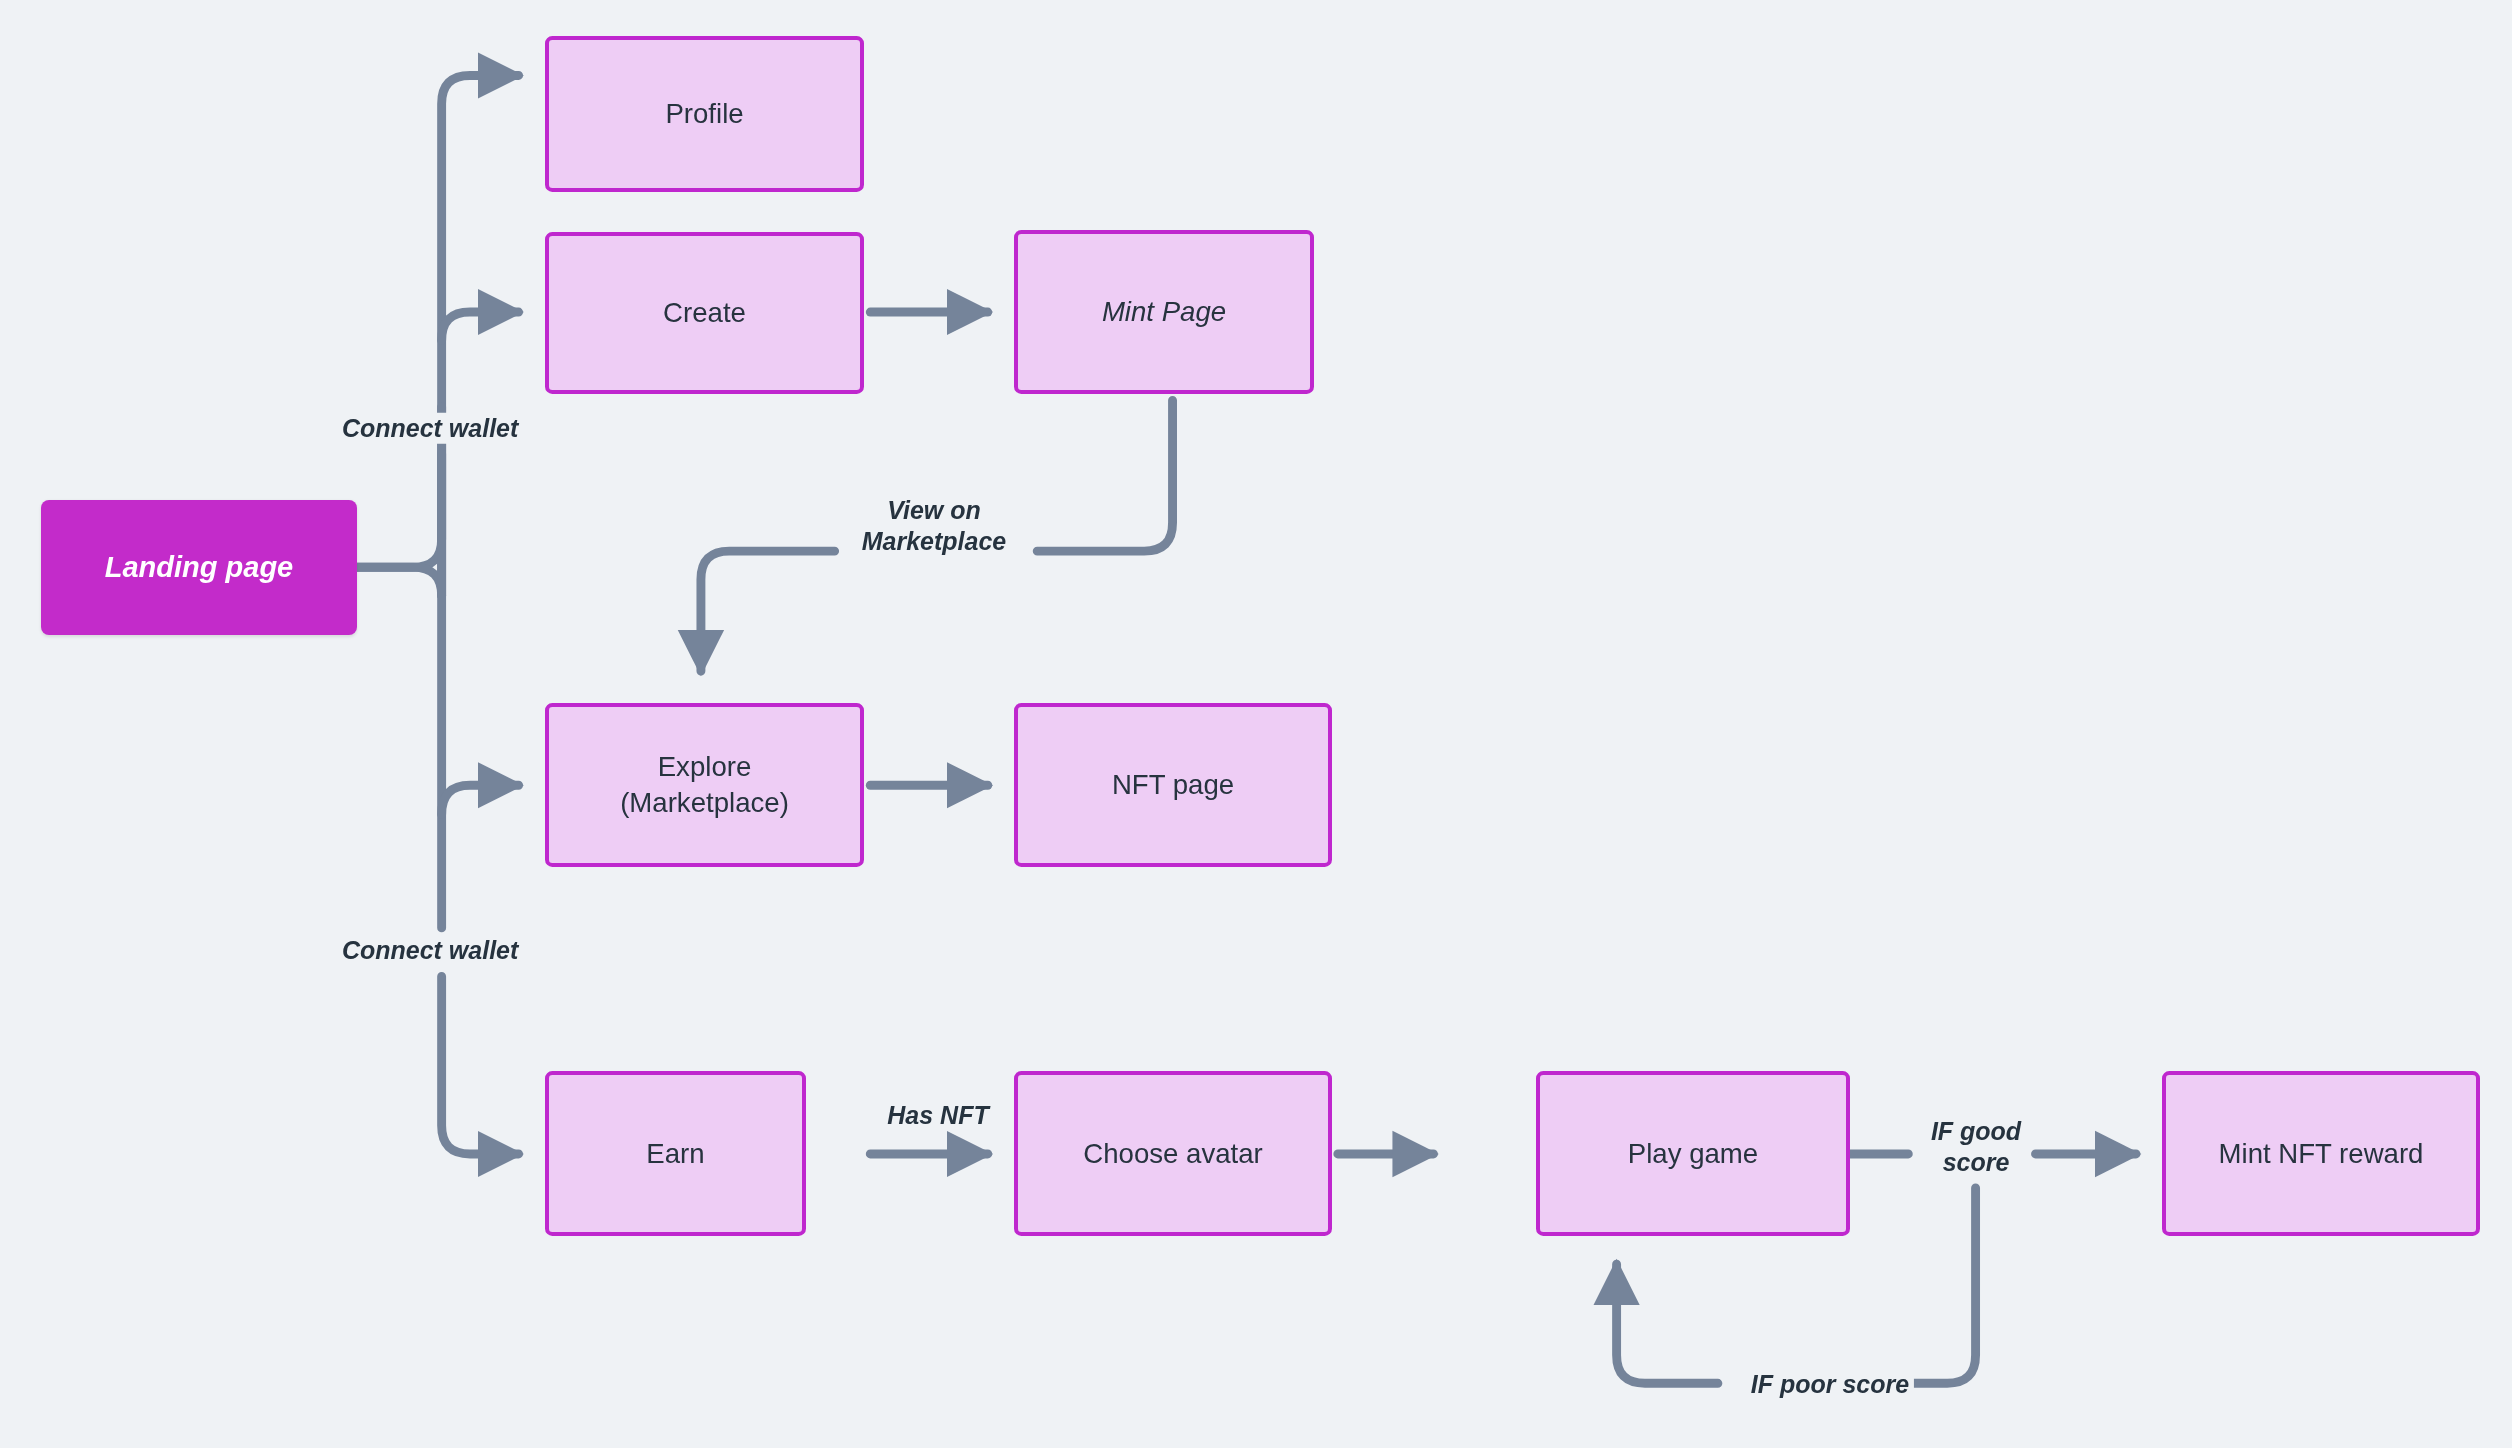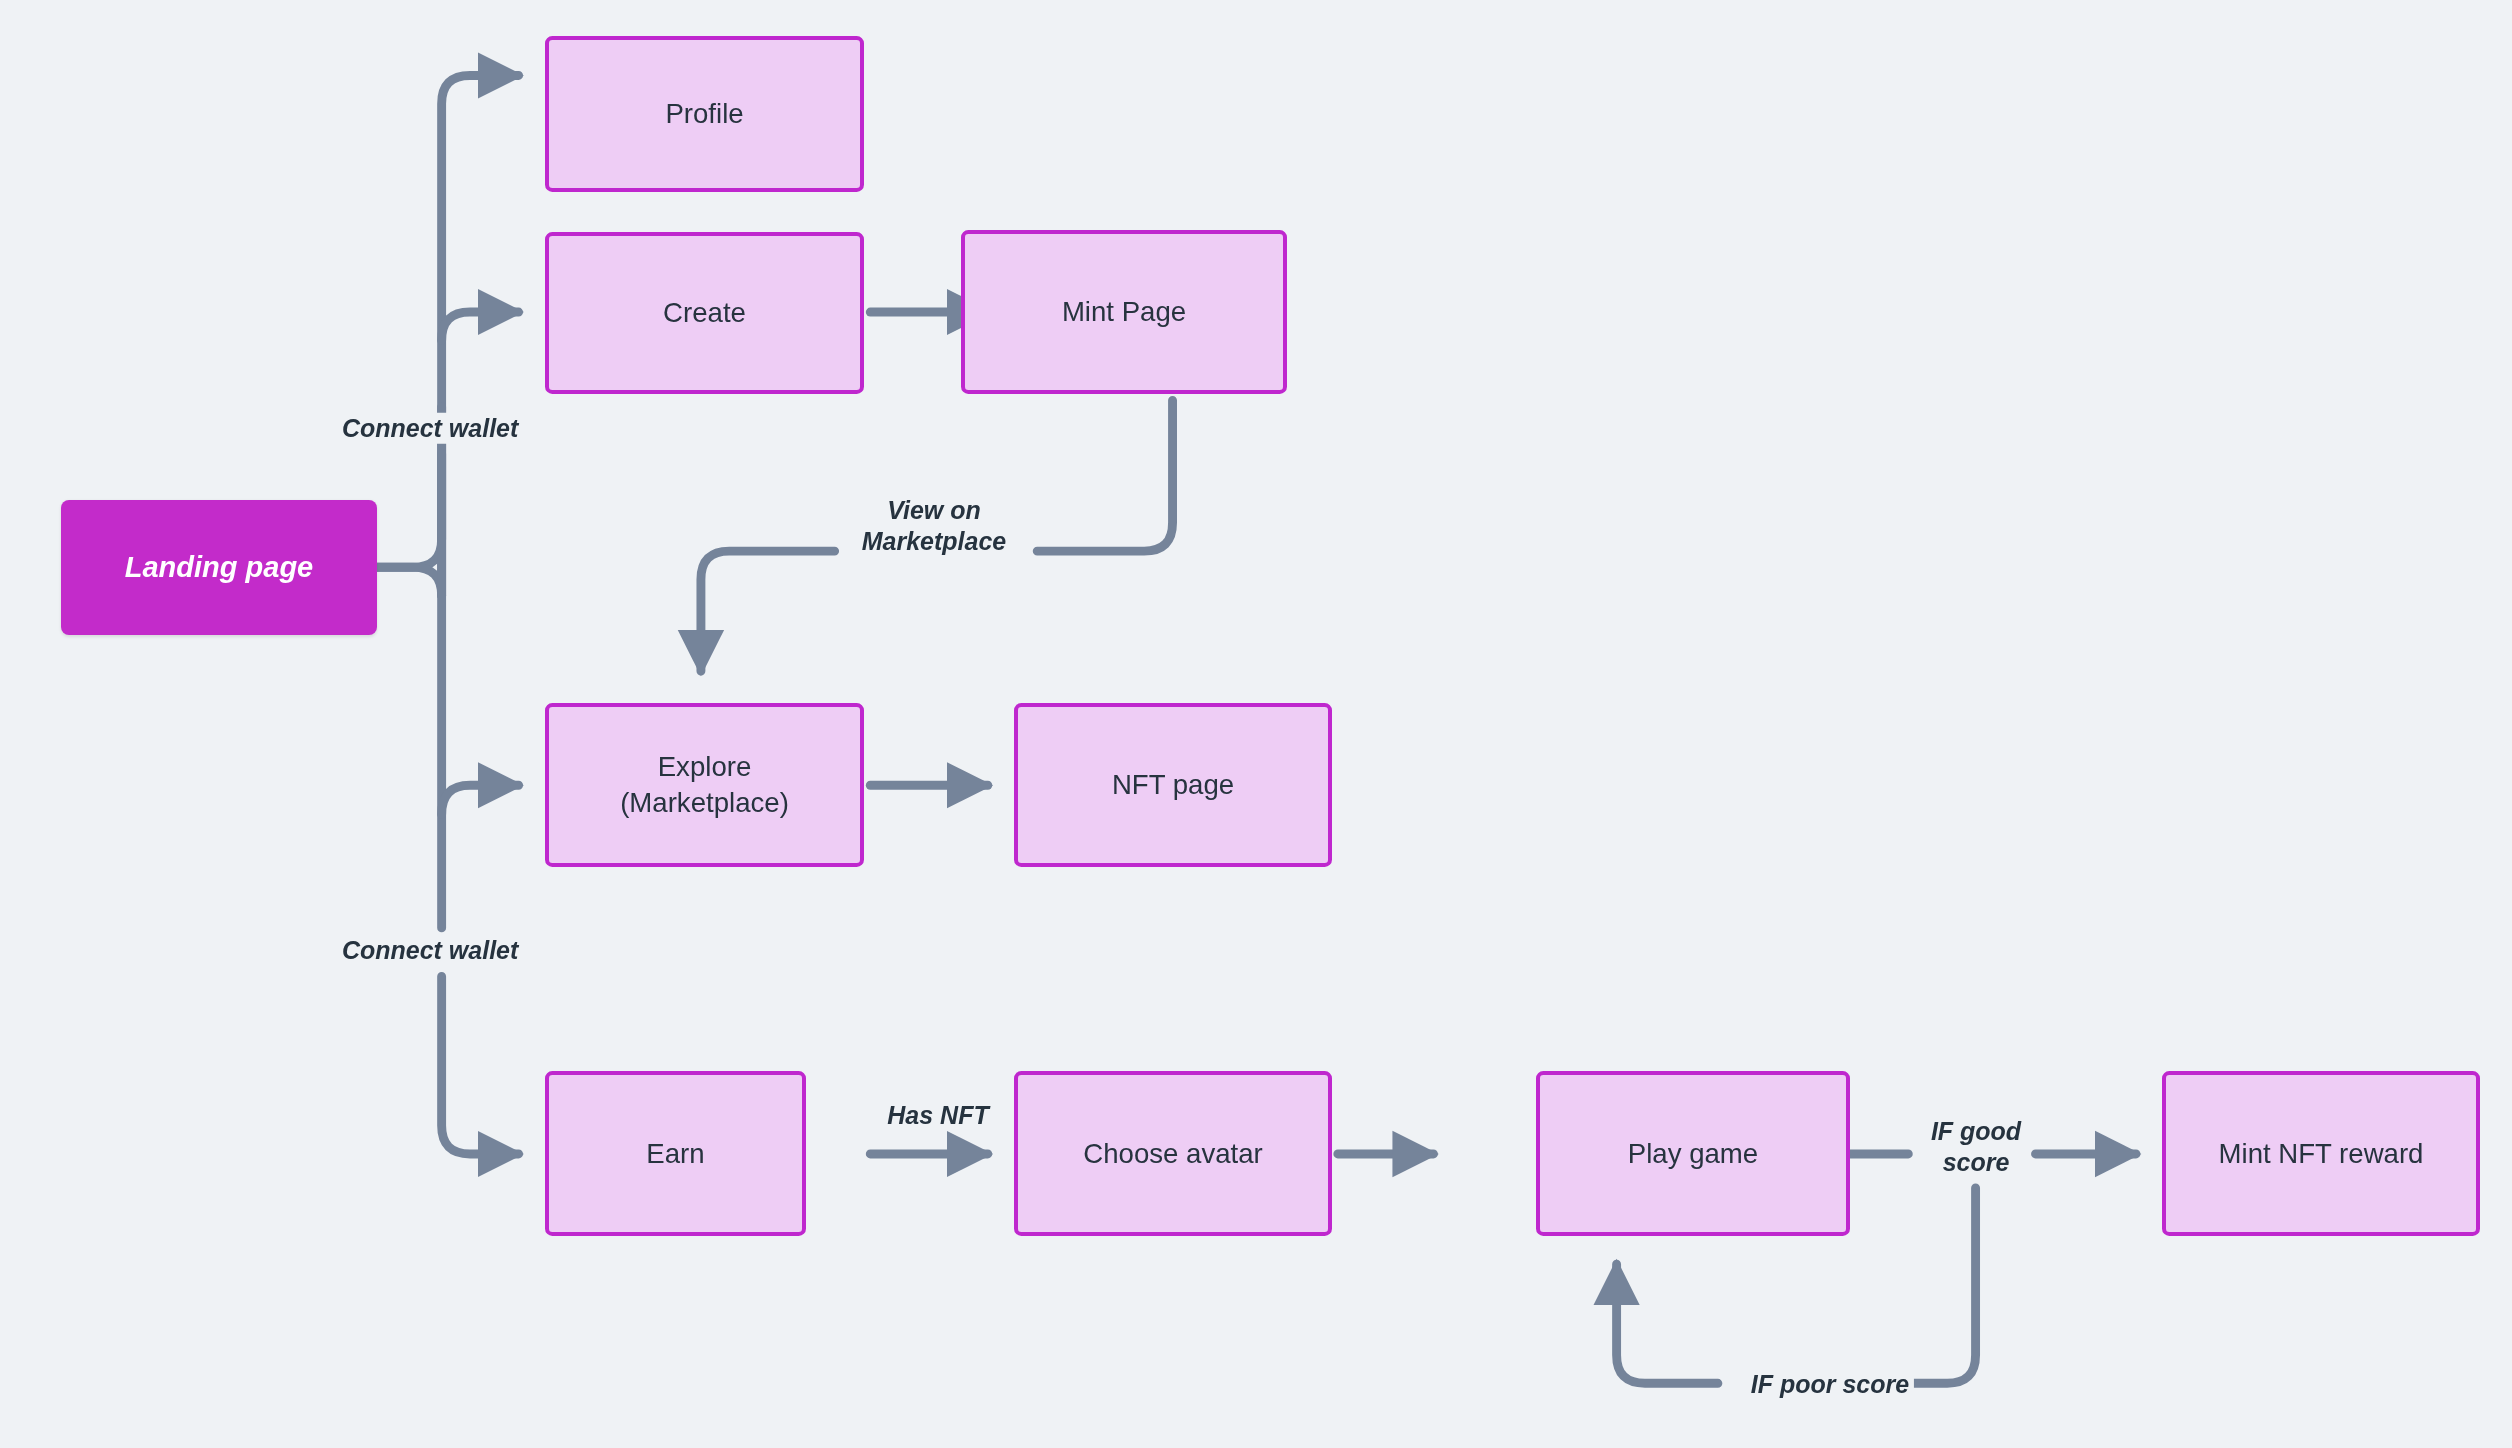--- a/index.html
+++ b/index.html
@@ -44,21 +44,20 @@
   }
   .node.start {
     background: #c32bca;
     border: none;
     color: #ffffff;
     font-size: 29px;
     font-weight: 700;
     font-style: italic;
     border-radius: 8px;
     box-shadow: 0 1.6px 3.2px rgba(0,0,0,0.10);
-    margin-left: 20px;
   }
   .node .label-line { display: block; }
   .edge-label {
     position: absolute;
     color: #26333f;
     font-size: 25px;
     font-weight: 700;
     font-style: italic;
     line-height: 1.22;
     white-space: pre-line;
@@ -121,21 +120,21 @@
   </div>
 
   <div class="node step" style="left:545px; top:36px; width:319px; height:156px;">
     <span class="label-line">Profile</span>
   </div>
 
   <div class="node step" style="left:545px; top:232px; width:319px; height:162px;">
     <span class="label-line">Create</span>
   </div>
 
-  <div class="node step" style="left:961px; top:230px; width:326px; height:164px;">
+  <div class="node step" style="left:1014px; top:230px; width:300px; height:164px;font-style:italic;">
     <span class="label-line">Mint Page</span>
   </div>
 
   <div class="node step" style="left:545px; top:703px; width:319px; height:164px;">
     <span class="label-line" style="white-space:pre-line;">Explore
 (Marketplace)</span>
   </div>
 
   <div class="node step" style="left:1014px; top:703px; width:318px; height:164px;">
     <span class="label-line">NFT page</span>

